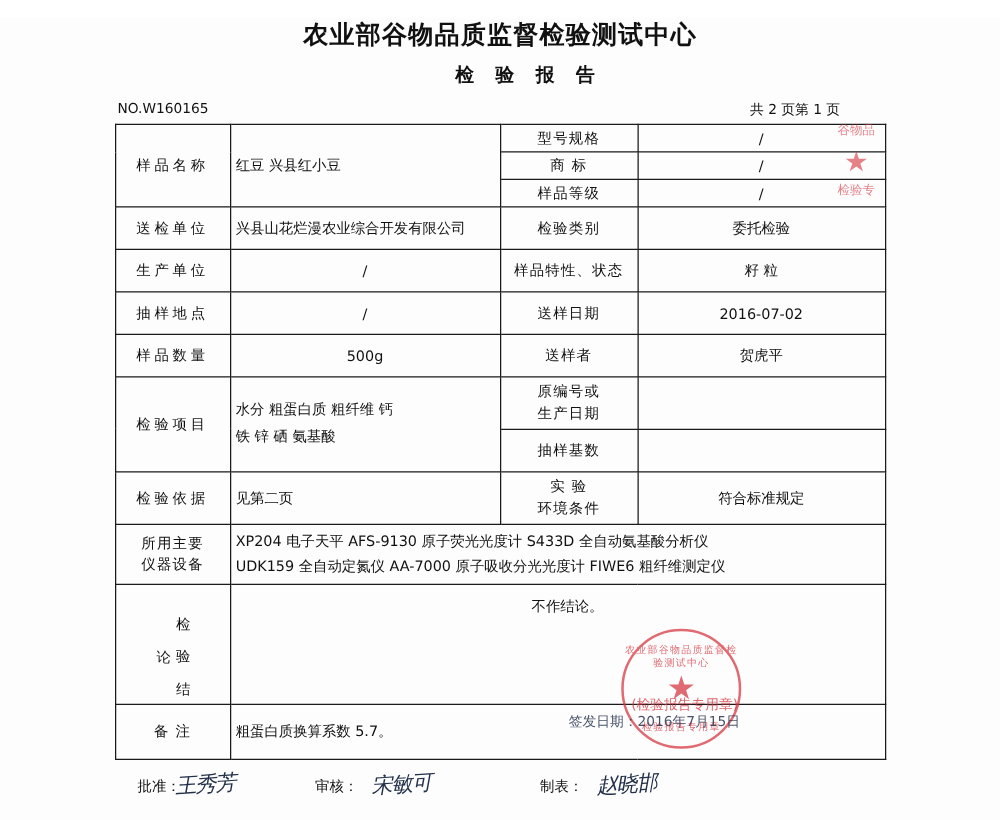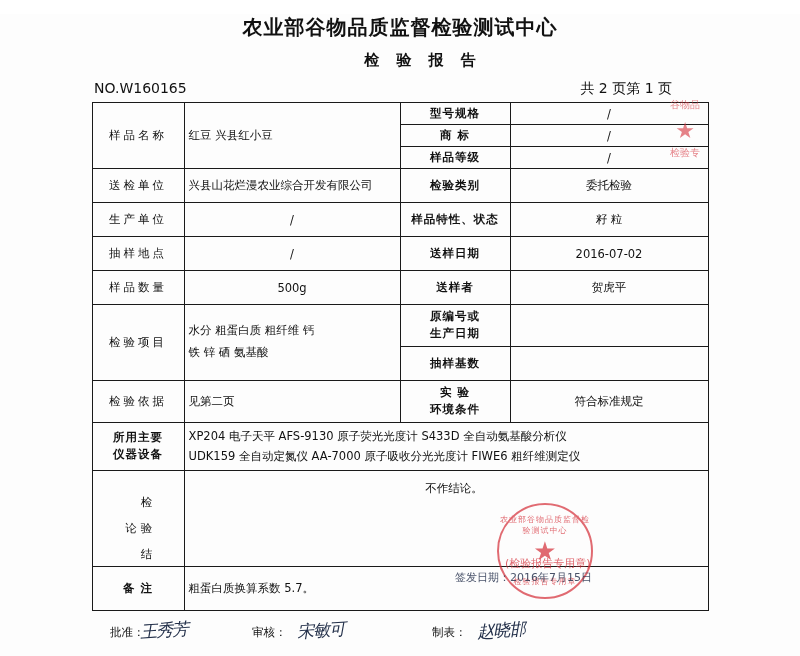--- a/index.html
+++ b/index.html
@@ -32,21 +32,21 @@
     letter-spacing: 6px;
     margin-top: 10px;
     font-family: "DejaVu Serif", "Liberation Serif", serif;
     margin-left: 46px;
   }
   .meta-row {
     display: flex;
     justify-content: space-between;
     width: 616px;
     margin: 10px auto 4px auto;
-    font-size: 14px;
+    font-size: 11px;
   }
   .meta-left { padding-left: 2px; }
   .meta-right { padding-right: 36px; }
 
   
   table.report {
     width: 616px;
     margin: 0 auto;
     border-collapse: collapse;
     table-layout: fixed;
@@ -60,21 +60,20 @@
   td.lbl {
     text-align: center;
     letter-spacing: 3px;
     font-weight: 500;
     width: 92px;
   }
   td.lbl2 {
     text-align: center;
     letter-spacing: 1px;
     width: 92px;
-    font-weight: bold;
   }
   td.val {
     padding-left: 20px;
   }
   td.val-c { text-align: center; }
   td.slash { text-align: center; }
   .two-line { line-height: 1.5; }
   .cell-multi { line-height: 1.9; padding-left: 20px; }
   .instr { line-height: 1.8; padding-left: 18px; font-size: 10.5px; }
   .vert-label {

